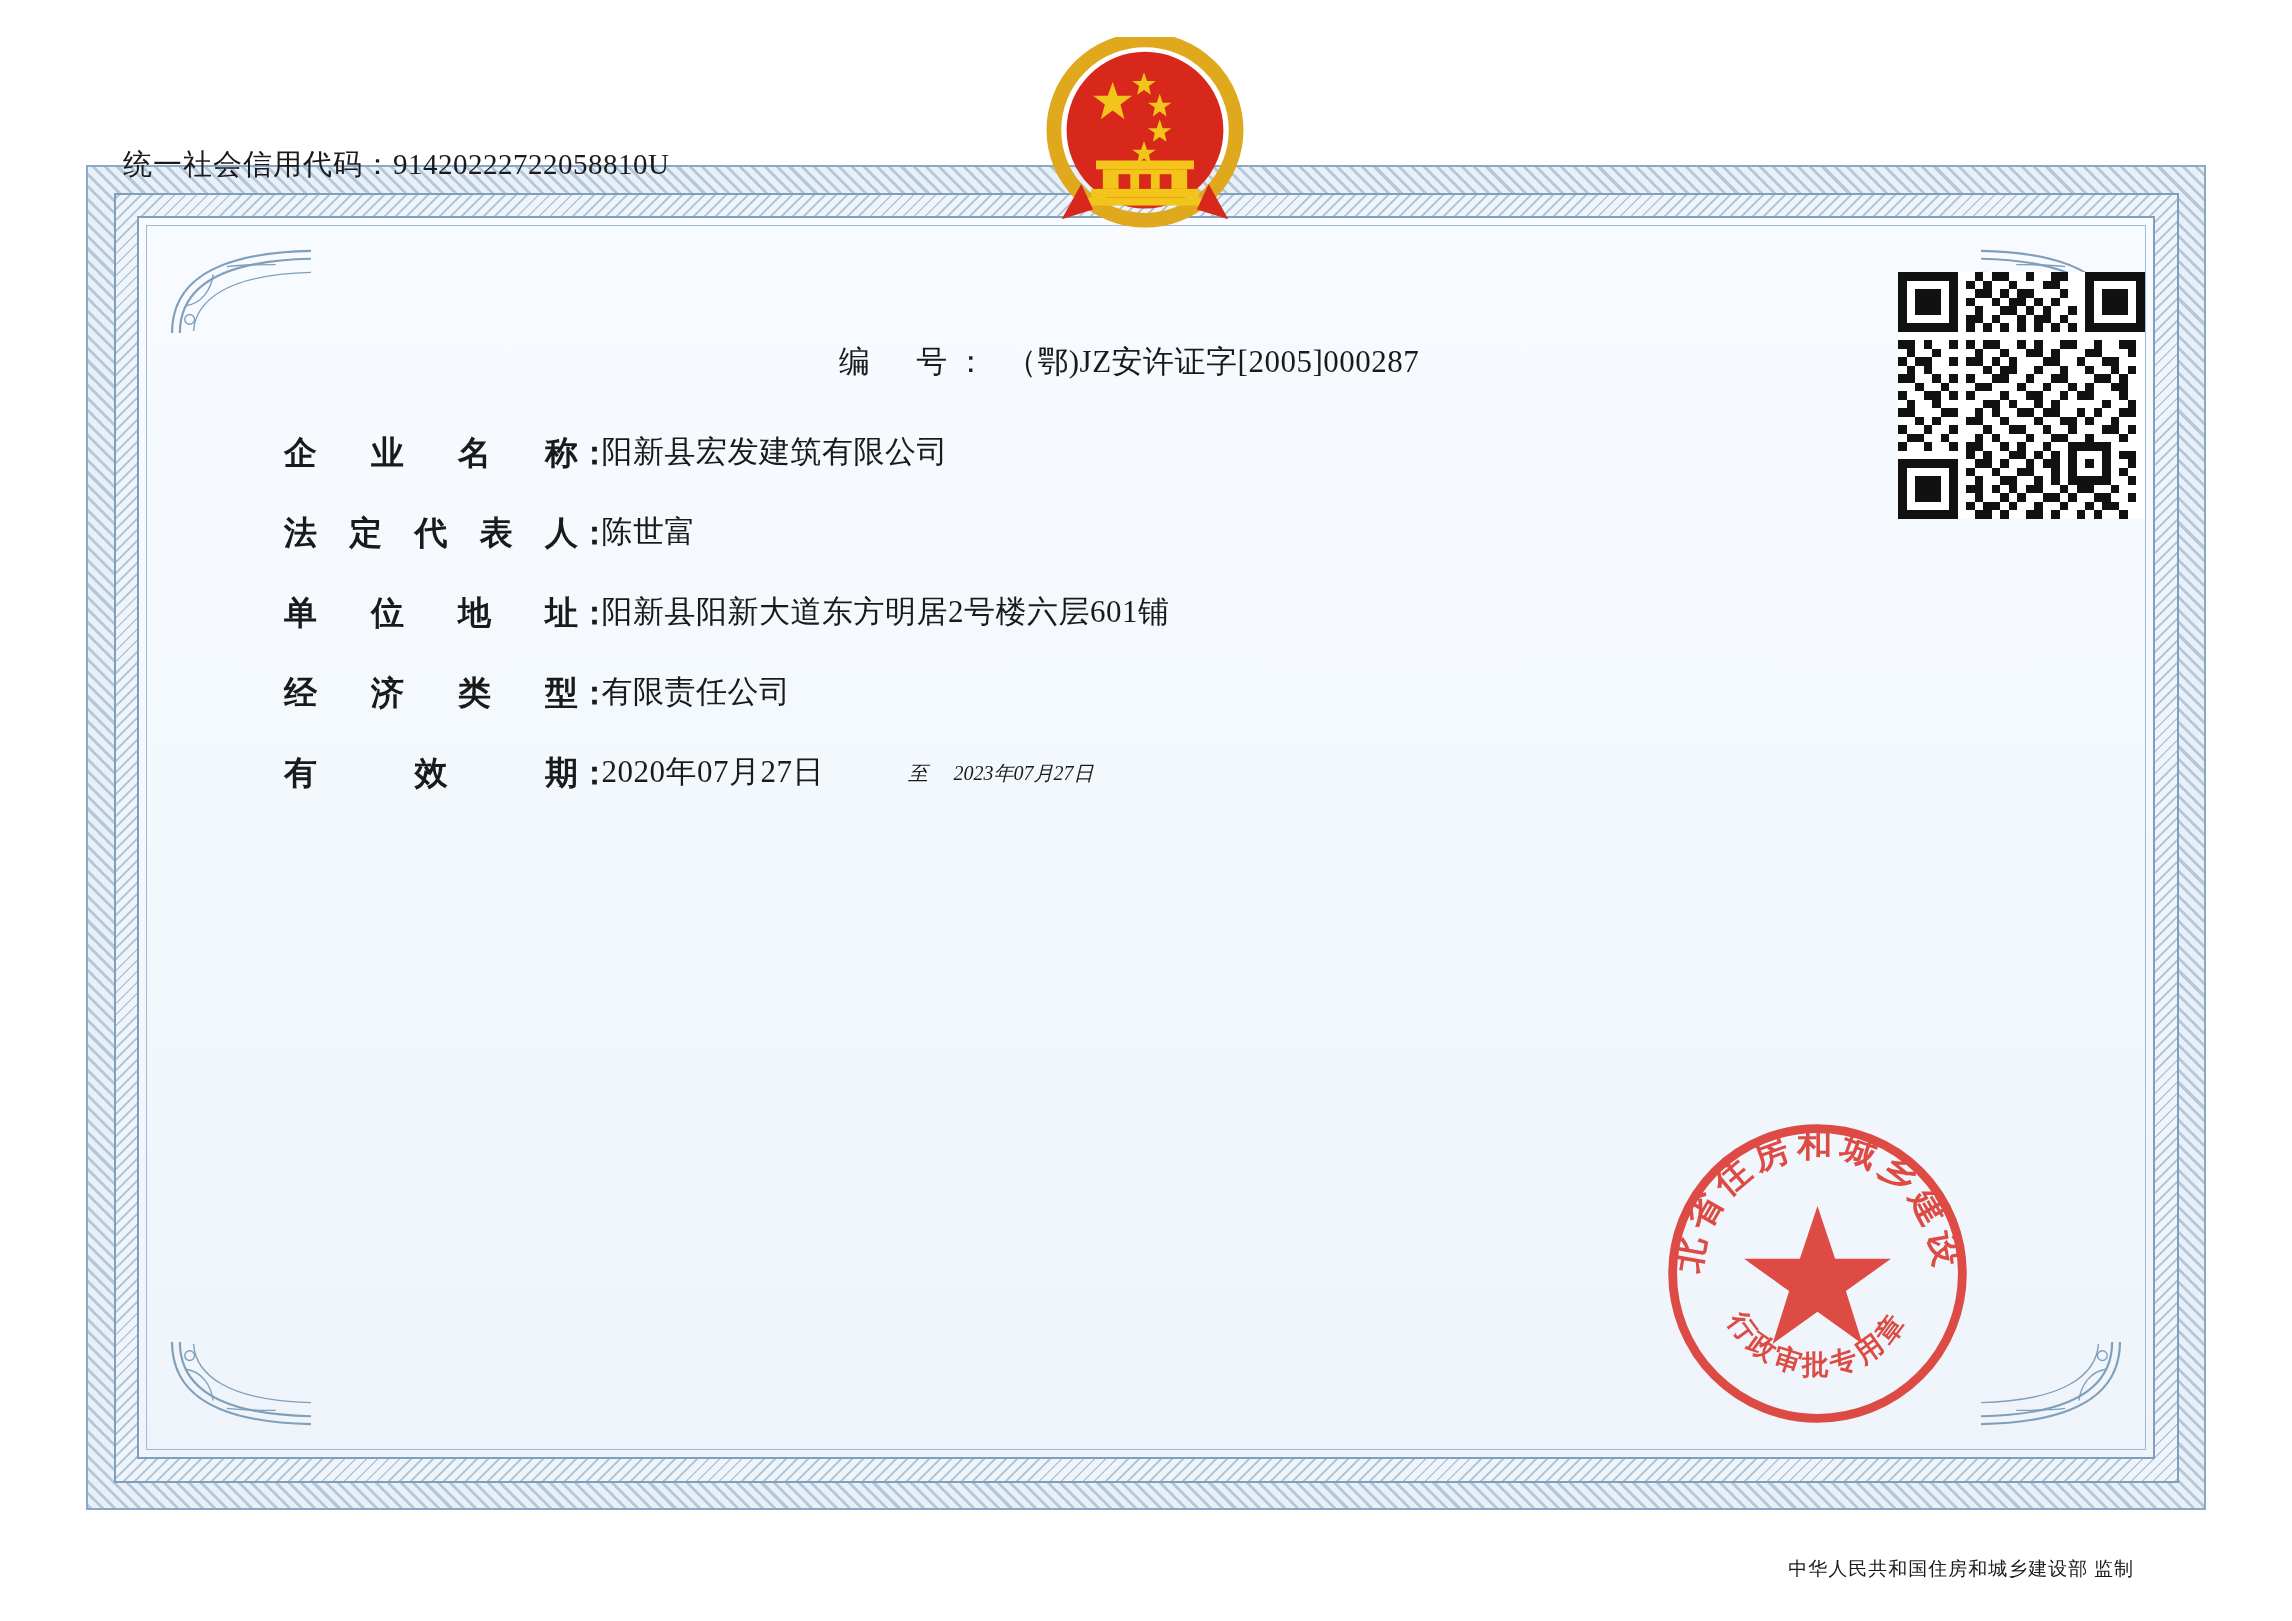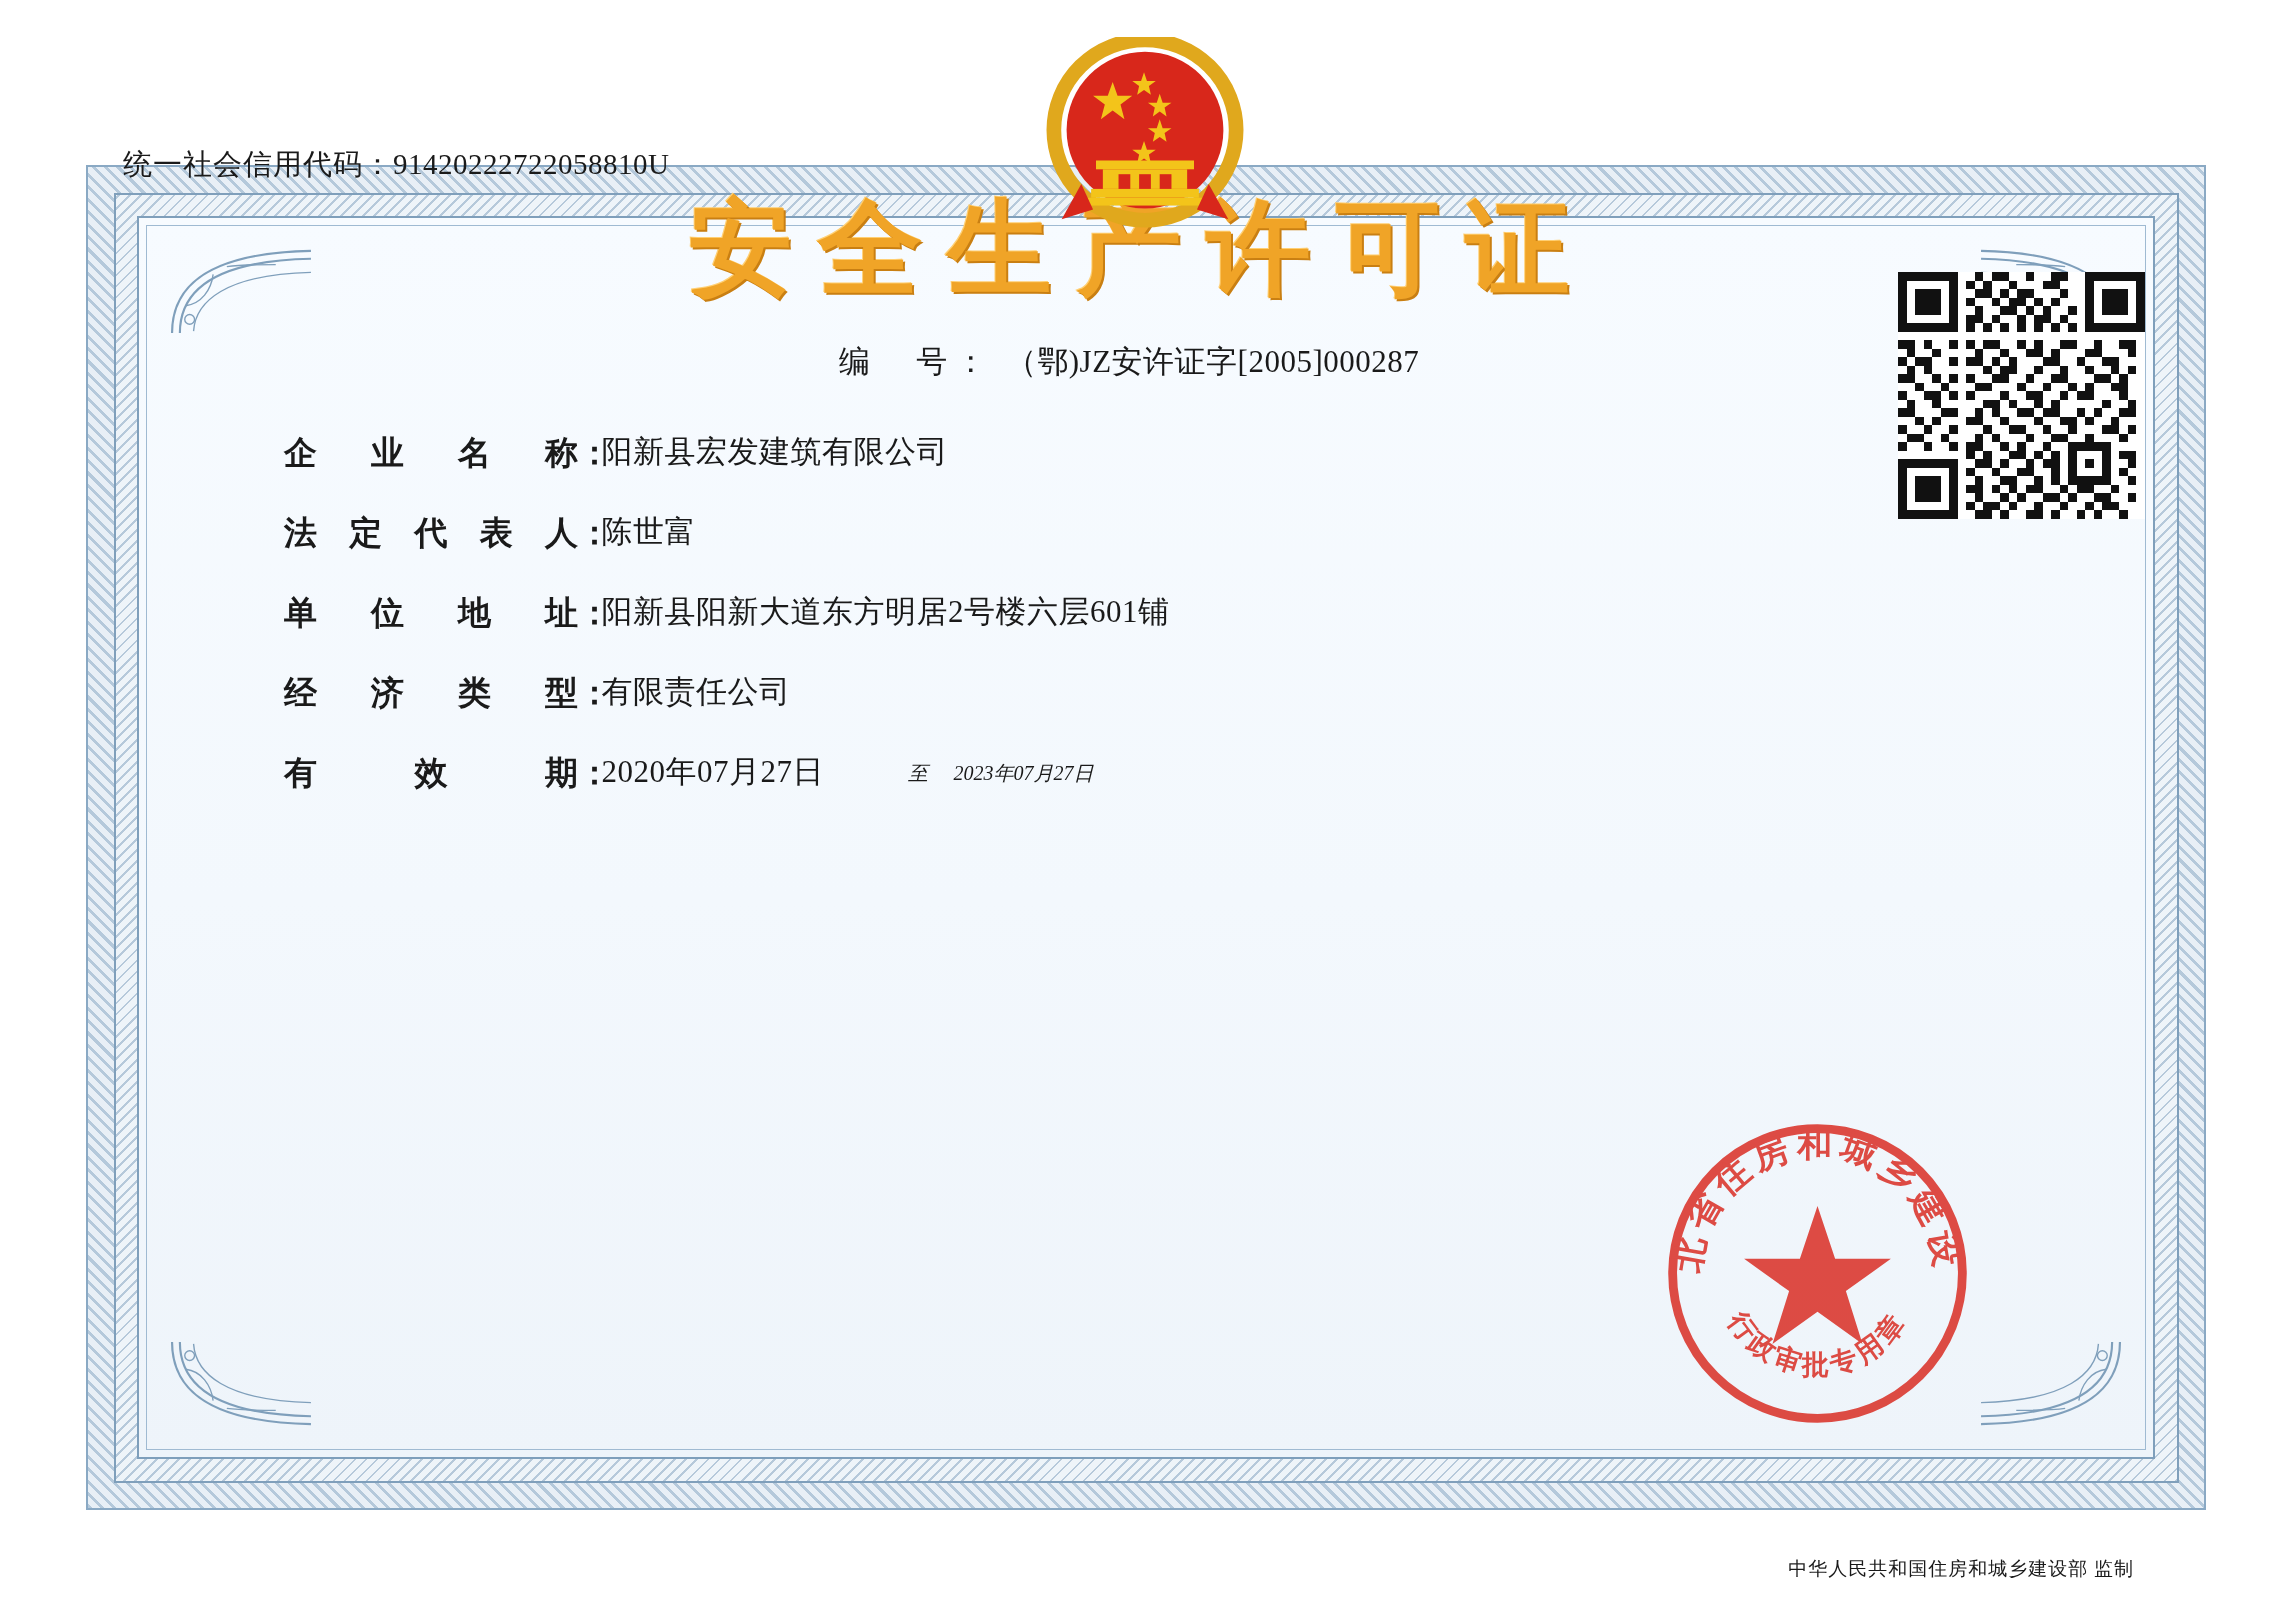--- a/index.html
+++ b/index.html
@@ -554,21 +554,20 @@
       </g>
     </svg>
   </div>
 
   <div class="content">
 
     <div class="credit-code">
       <span>统一社会信用代码：</span><span class="num">91420222722058810U</span>
     </div>
 
-    <div class="main-title">安全生产许可证</div>
 
     <div class="serial-row">
       <span class="lbl">编　号：</span><span class="val">（鄂)JZ安许证字[2005]000287</span>
     </div>
 
     <div class="fields">
 
       <div class="field-row">
         <span class="field-label">企业名称</span><span class="field-colon">：</span><span class="field-value">阳新县宏发建筑有限公司</span>
       </div>

